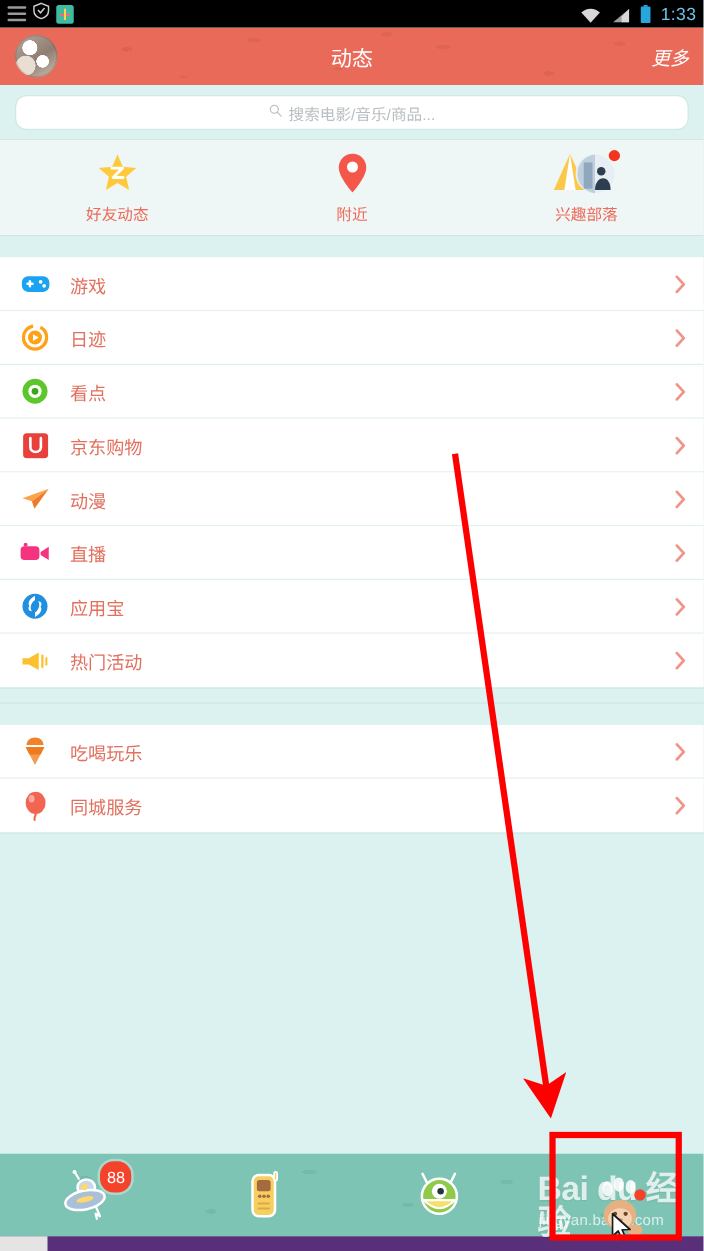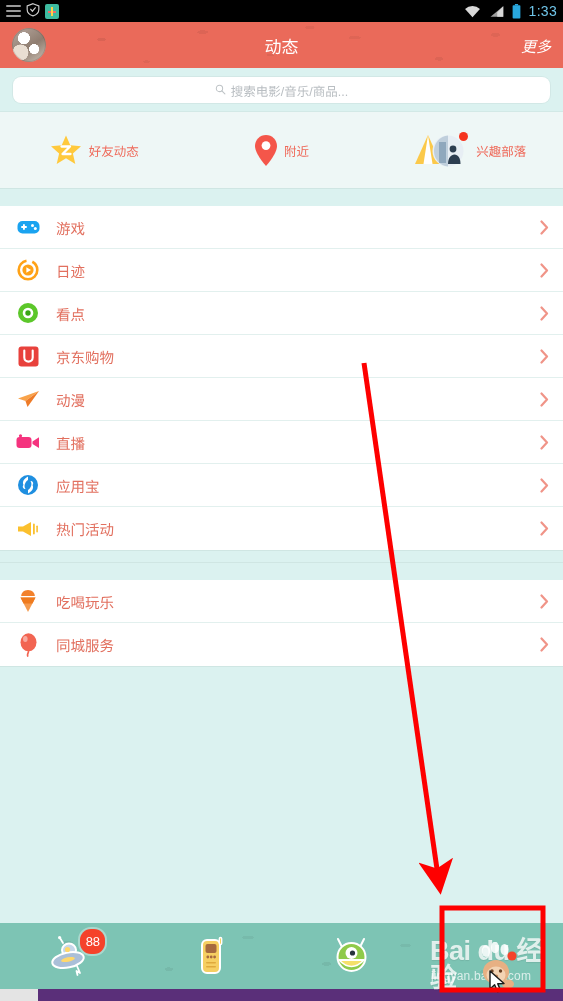--- a/index.html
+++ b/index.html
@@ -17,21 +17,21 @@
     background:#dbf2f0;
   }
 
   
   .statusbar{
     height:22px; background:#000; color:#fff;
     display:flex; align-items:center; padding:0 6px;
     position:relative; z-index:20;
   }
   .sb-left{ display:flex; align-items:center; gap:5px; }
-  .sb-right{ margin-left:auto; display:flex; align-items:center; gap:8px; }
+  .sb-right{ margin-left:auto; display:flex; align-items:flex-end; gap:8px; }
   .sb-time{
     color:#6fc4e8; font-size:14px; letter-spacing:.3px;
     font-family:"Liberation Sans",sans-serif;
   }
   .ic-menu{ width:15px; height:12px; display:flex; flex-direction:column; justify-content:space-between; }
   .ic-menu i{ display:block; height:2px; background:#9a9a9a; border-radius:1px; }
   .ic-shield{ width:14px; height:15px; }
   .ic-app{ width:14px; height:15px; background:#3ebba0; border-radius:2px; position:relative; }
   .ic-app::after{
     content:""; position:absolute; left:3px; top:3px; width:8px; height:9px;
@@ -86,21 +86,21 @@
   .search-ph{ color:#b9bec2; font-size:12.5px; }
   .mag{ width:11px; height:11px; flex:none; }
 
   
   .quick{
     background:#eef7f6; height:78px;
     display:flex; align-items:center;
     border-top:1px solid #d2e9e6; border-bottom:1px solid #cfe6e3;
   }
   .quick-item{
-    flex:1; display:flex; flex-direction:row; align-items:center; justify-content:center;
+    flex:1; display:flex; flex-direction:column; align-items:center; justify-content:center;
     gap:6px; position:relative;
   }
   .qi-icon{ height:34px; display:flex; align-items:flex-end; justify-content:center; position:relative; }
   .qi-label{ font-size:12.5px; color:#ef6a5a; }
   .dot-badge{
     position:absolute; width:9px; height:9px; border-radius:50%;
     background:#f5341f; top:0px; right:-1px;
   }
 
   

